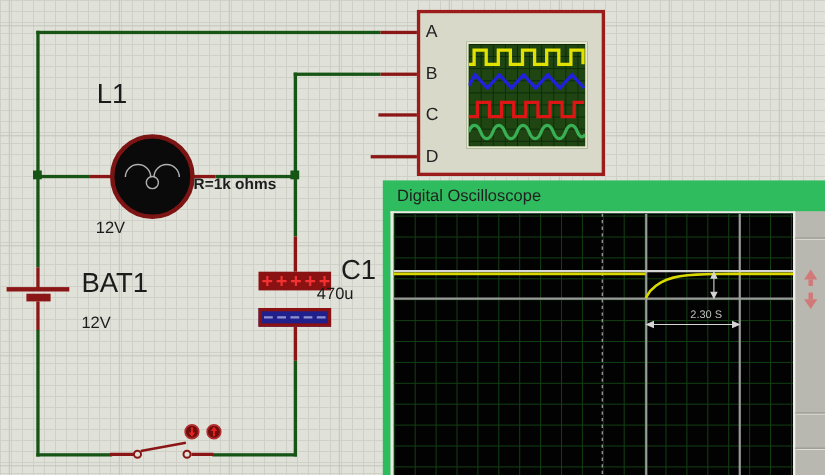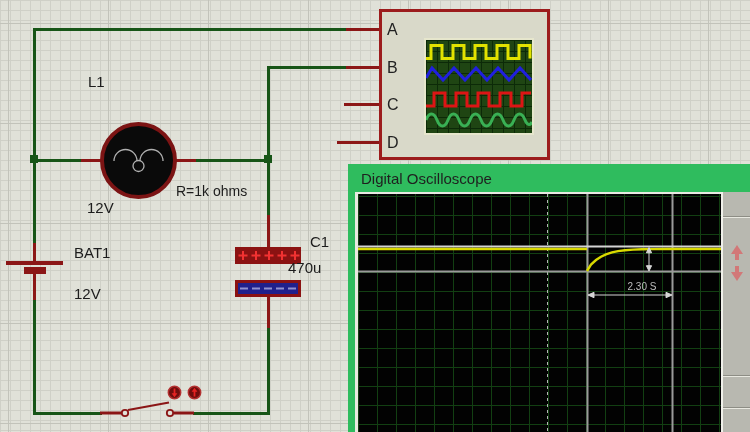--- a/index.html
+++ b/index.html
@@ -14,21 +14,21 @@
       linear-gradient(#cfd0c7 1px, transparent 1px),
       linear-gradient(90deg,#cfd0c7 1px, transparent 1px);
     background-size:100px 100px,100px 100px,10px 10px,10px 10px;
     background-position:8px 23px,8px 23px,0 0,0 0;
   }
   .abs{position:absolute;}
   .wire{position:absolute;background:#175517;}
   .pin{position:absolute;background:#8b1616;}
   .junction{position:absolute;width:8px;height:8px;background:#175517;}
   .lbl{position:absolute;color:#1c1c1c;white-space:nowrap;line-height:1;}
-  .lbl-big{font-size:15px;}
+  .lbl-big{font-size:25px;}
   .lbl-med{font-size:15px;}
   .lbl-sm{font-size:14px;}
   
   #lamp{position:absolute;left:100px;top:122px;width:77px;height:77px;border-radius:50%;
         background:#0a0a0a;border:4px solid #7c1414;}
   
   #scope-comp{position:absolute;left:379px;top:9px;width:171px;height:151px;
         border:3px solid #9c1c1c;background:#d9d9c9;}
   .pin-lbl{position:absolute;font-size:16px;color:#222;}
   #scope-icon{position:absolute;left:424px;top:38px;width:110px;height:97px;
@@ -91,21 +91,21 @@
   <div class="junction" style="left:264px;top:155px;"></div>
 
   <div id="lamp">
     <svg width="69" height="69" viewBox="0 0 69 69">
       <path d="M 10,35 A 11.5,11.5 0 0 1 33,35" fill="none" stroke="#b0b0b0" stroke-width="1.3"></path>
       <path d="M 36,35 A 11.5,11.5 0 0 1 59,35" fill="none" stroke="#b0b0b0" stroke-width="1.3"></path>
       <circle cx="34.5" cy="40" r="5.5" fill="none" stroke="#b0b0b0" stroke-width="1.3"></circle>
     </svg>
   </div>
   <div class="lbl lbl-big" style="left:88px;top:74px;">L1</div>
-  <div class="lbl lbl-sm" style="left:176px;top:184px;">R=1k ohms</div>
+  <div class="lbl lbl-sm" style="left:176px;top:160px;font-weight:bold;">R=1k ohms</div>
   <div class="lbl lbl-med" style="left:87px;top:200px;">12V</div>
 
   <div id="bat-plate-long"></div>
   <div id="bat-plate-short"></div>
   <div class="lbl lbl-big" style="left:74px;top:245px;">BAT1</div>
   <div class="lbl lbl-med" style="left:74px;top:286px;">12V</div>
 
   <div id="cap-top">
     <svg width="66" height="17" viewBox="0 0 66 17">
       <path d="M8,4 V13 M3.5,8.5 H12.5 M21,4 V13 M16.5,8.5 H25.5 M34,4 V13 M29.5,8.5 H38.5 M47,4 V13 M42.5,8.5 H51.5 M60,4 V13 M55.5,8.5 H64.5" stroke="#f23232" stroke-width="2" fill="none"></path>

